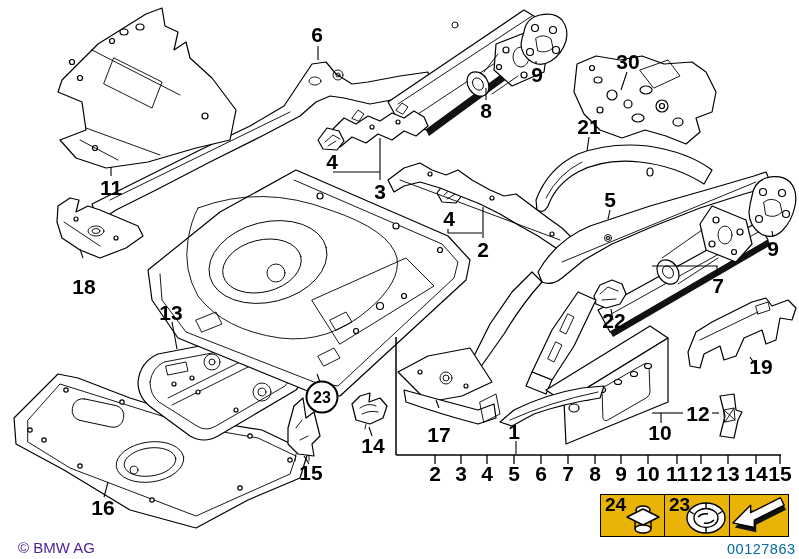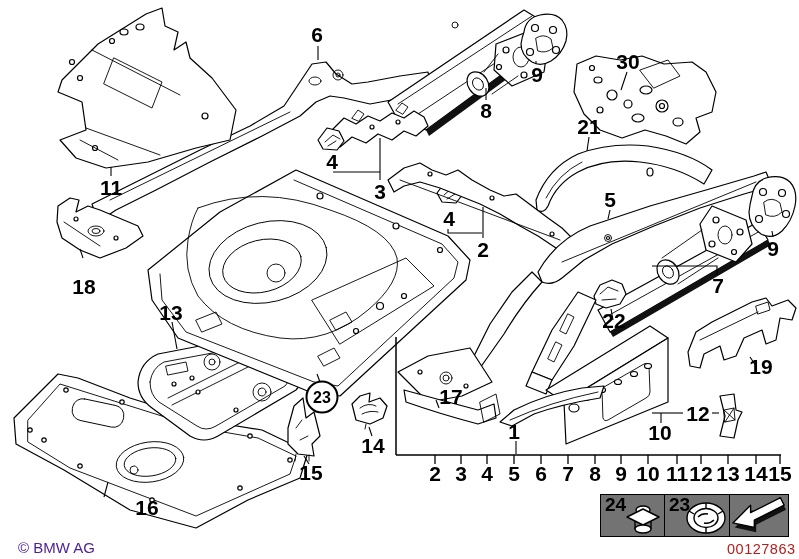--- a/index.html
+++ b/index.html
@@ -13,26 +13,26 @@
   #art .leader{fill:none;stroke:#000;stroke-width:1.1;}
   #art .rline{stroke:#000;stroke-width:1.5;}
   #art .rtick{stroke:#000;stroke-width:1.3;}
   #art text.rnum{fill:#000;font-size:21px;font-weight:bold;text-anchor:middle;stroke:none;}
   #callout-layer{position:absolute;left:0;top:0;width:100%;height:100%;pointer-events:none;}
   .callout{position:absolute;transform:translate(-50%,-50%);font-size:21px;font-weight:bold;color:#000;
            line-height:1;pointer-events:auto;cursor:default;white-space:nowrap;}
   .callout.circled{width:29px;height:29px;border:2px solid #000;border-radius:50%;
            display:flex;align-items:center;justify-content:center;font-size:16px;background:#fff;}
   .legend{position:absolute;display:flex;}
-  .lbox{position:relative;height:41px;border:1.5px solid #000;border-right:none;background:#737373;box-sizing:content-box;}
+  .lbox{position:relative;height:41px;border:1.5px solid #000;border-right:none;background:#eab308;box-sizing:content-box;}
   .lbox:last-child{border-right:1.5px solid #000;}
   .lnum{position:absolute;top:0px;left:4px;font-size:19px;font-weight:bold;color:#000;line-height:1.1;}
   .licon{position:absolute;right:1px;bottom:0px;}
   .copyright{position:absolute;left:18px;top:539px;font-size:15px;color:#4c1d95;}
-  .imagenum{position:absolute;left:727px;top:541px;font-size:14.5px;color:#b91c1c;letter-spacing:0.5px;}
+  .imagenum{position:absolute;left:727px;top:541px;font-size:14.5px;color:#0369a1;letter-spacing:0.5px;}
 </style>
 </head>
 <body>
 
 <div class="stage">
 
 <svg id="art" width="799" height="559" viewBox="0 0 799 559">
 
   <g>
     <path d="M14,418 L58,374 L78,378 L130,398 L200,420 L262,430 L308,452 L300,478 L248,500 L196,528 L130,510 L64,470 L16,444 Z"></path>
@@ -366,22 +366,22 @@
       <div class="callout" style="left: 449px; top: 218px;">4</div>
       <div class="callout" style="left: 483px; top: 249px;">2</div>
       <div class="callout" style="left: 610px; top: 199px;">5</div>
       <div class="callout" style="left: 773px; top: 248px;">9</div>
       <div class="callout" style="left: 718px; top: 285px;">7</div>
       <div class="callout" style="left: 614px; top: 320px;">22</div>
       <div class="callout" style="left: 171px; top: 312px;">13</div>
       <div class="callout circled" style="left: 322px; top: 397px;">23</div>
       <div class="callout" style="left: 373px; top: 445px;">14</div>
       <div class="callout" style="left: 311px; top: 472px;">15</div>
-      <div class="callout" style="left: 103px; top: 507px; margin-left: 44px;">16</div>
-      <div class="callout" style="left: 439px; top: 396px; margin-left: 12px;">17</div>
+      <div class="callout" style="left: 103px; top: 507px;">16</div>
+      <div class="callout" style="left: 439px; top: 434px;">17</div>
       <div class="callout" style="left: 514px; top: 431px;">1</div>
       <div class="callout" style="left: 660px; top: 432px;">10</div>
       <div class="callout" style="left: 698px; top: 413px;">12</div>
       <div class="callout" style="left: 761px; top: 366px; text-align: center;">19</div>
     </div>
 
 <div class="legend" style="left:600px;top:494px;">
   <div class="lbox" style="width:63px;">
     <span class="lnum">24</span>
     <svg class="licon" width="40" height="34" viewBox="0 0 40 34">

